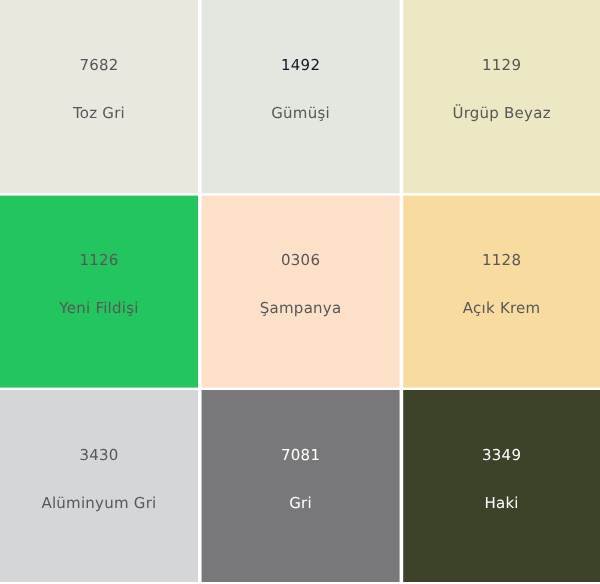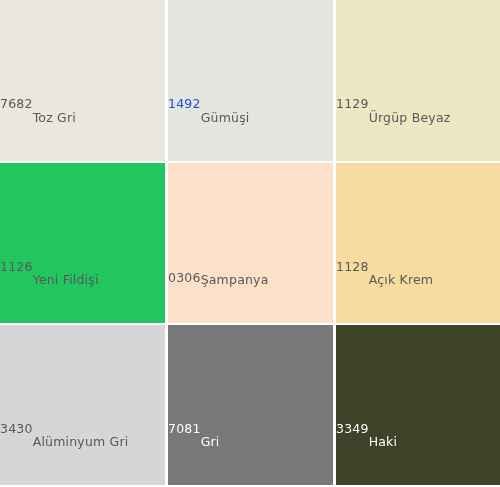--- a/index.html
+++ b/index.html
@@ -19,21 +19,21 @@
     display: grid;
     grid-template-columns: 165px 165px 164px;
     grid-template-rows: 161px 160px 160px;
     gap: 2px 3px;
     background: #ffffff;
     box-sizing: border-box;
   }
   .swatch {
     position: relative;
     display: flex;
-    flex-direction: row;
+    flex-direction: column;
     align-items: center;
     justify-content: flex-start;
     padding-top: 48px;
     box-sizing: border-box;
     overflow: hidden;
   }
   .swatch-code {
     font-size: 12.5px;
     line-height: 1;
     letter-spacing: 0.2px;
@@ -59,36 +59,36 @@
 <body>
 
 <div id="palette-grid" style="background-color: rgb(255, 255, 255);">
 
   <div class="swatch text-dark" style="background-color: rgb(234, 232, 222);">
     <span class="swatch-code" style="color: rgb(88, 88, 90);">7682</span>
     <span class="swatch-name" style="color: rgb(88, 88, 90);">Toz Gri</span>
   </div>
 
   <div class="swatch text-dark" style="background-color: rgb(228, 230, 224);">
-    <span class="swatch-code" style="color: #1d4ed8;">1492</span>
+    <span class="swatch-code" style="color: #0f172a;">1492</span>
     <span class="swatch-name" style="color: rgb(88, 88, 90);">Gümüşi</span>
   </div>
 
   <div class="swatch text-dark" style="background-color: rgb(236, 232, 196);">
     <span class="swatch-code" style="color: rgb(88, 88, 90);">1129</span>
     <span class="swatch-name" style="color: rgb(88, 88, 90);">Ürgüp Beyaz</span>
   </div>
 
   <div class="swatch text-dark" style="background-color: #22c55e;">
     <span class="swatch-code" style="color: rgb(88, 88, 90);">1126</span>
     <span class="swatch-name" style="color: rgb(88, 88, 90);">Yeni Fildişi</span>
   </div>
 
   <div class="swatch text-dark" style="background-color: rgb(253, 224, 200);">
-    <span class="swatch-code" style="color: rgb(88, 88, 90); margin-top: 23px;">0306</span>
+    <span class="swatch-code" style="color: rgb(88, 88, 90);">0306</span>
     <span class="swatch-name" style="color: rgb(88, 88, 90); text-align: right;">Şampanya</span>
   </div>
 
   <div class="swatch text-dark" style="background-color: rgb(247, 219, 159);">
     <span class="swatch-code" style="color: rgb(88, 88, 90);">1128</span>
     <span class="swatch-name" style="color: rgb(88, 88, 90);">Açık Krem</span>
   </div>
 
   <div class="swatch text-dark" style="background-color: rgb(212, 214, 216);">
     <span class="swatch-code" style="color: rgb(88, 88, 90);">3430</span>

